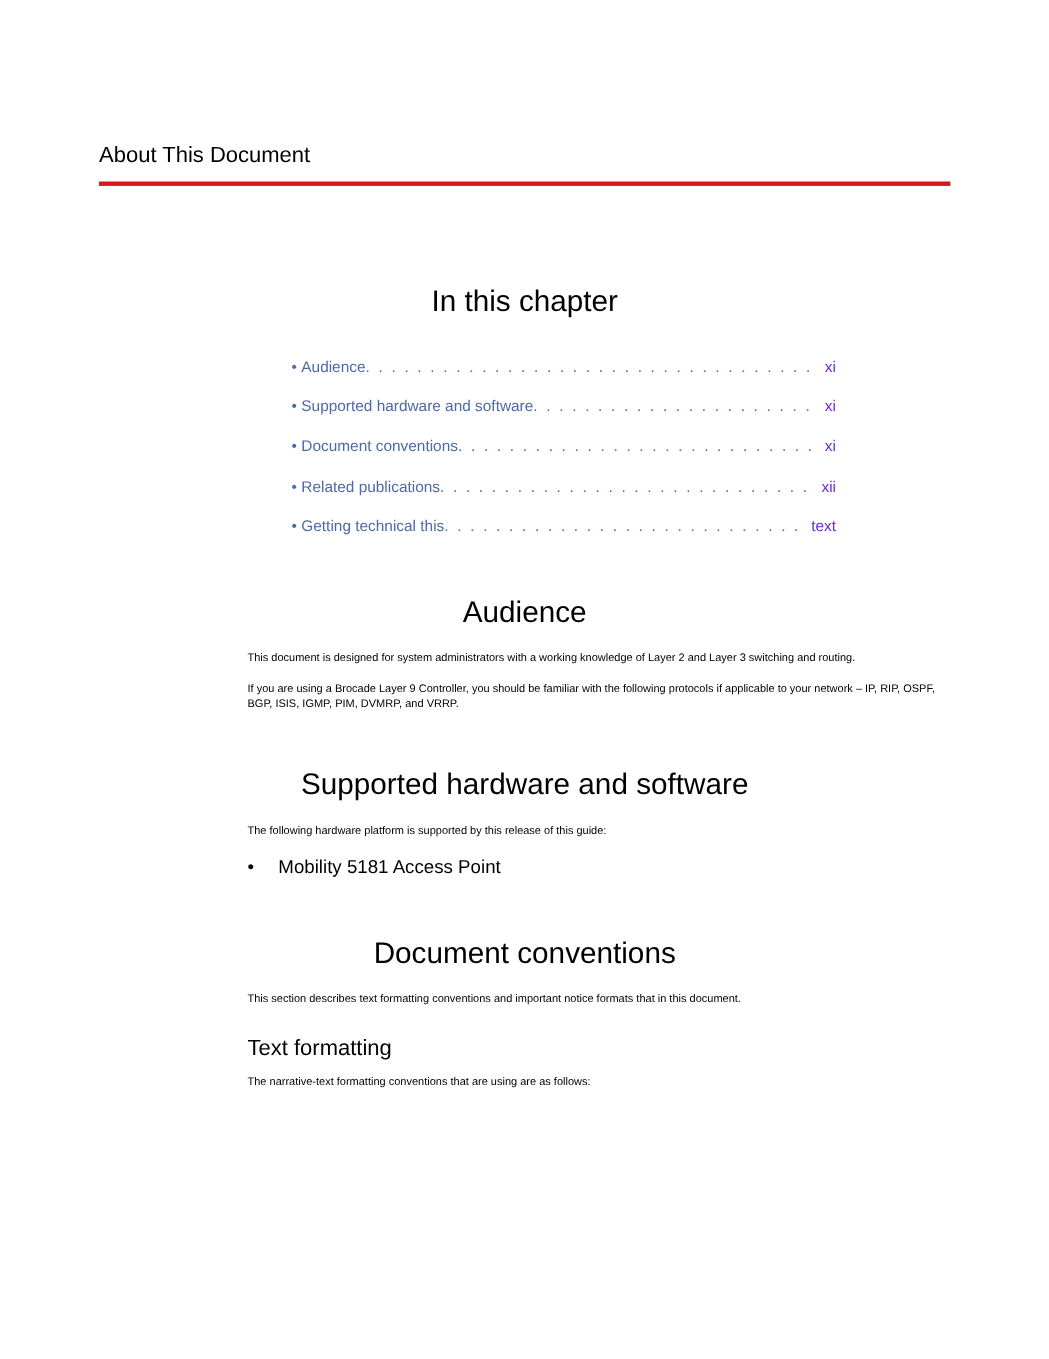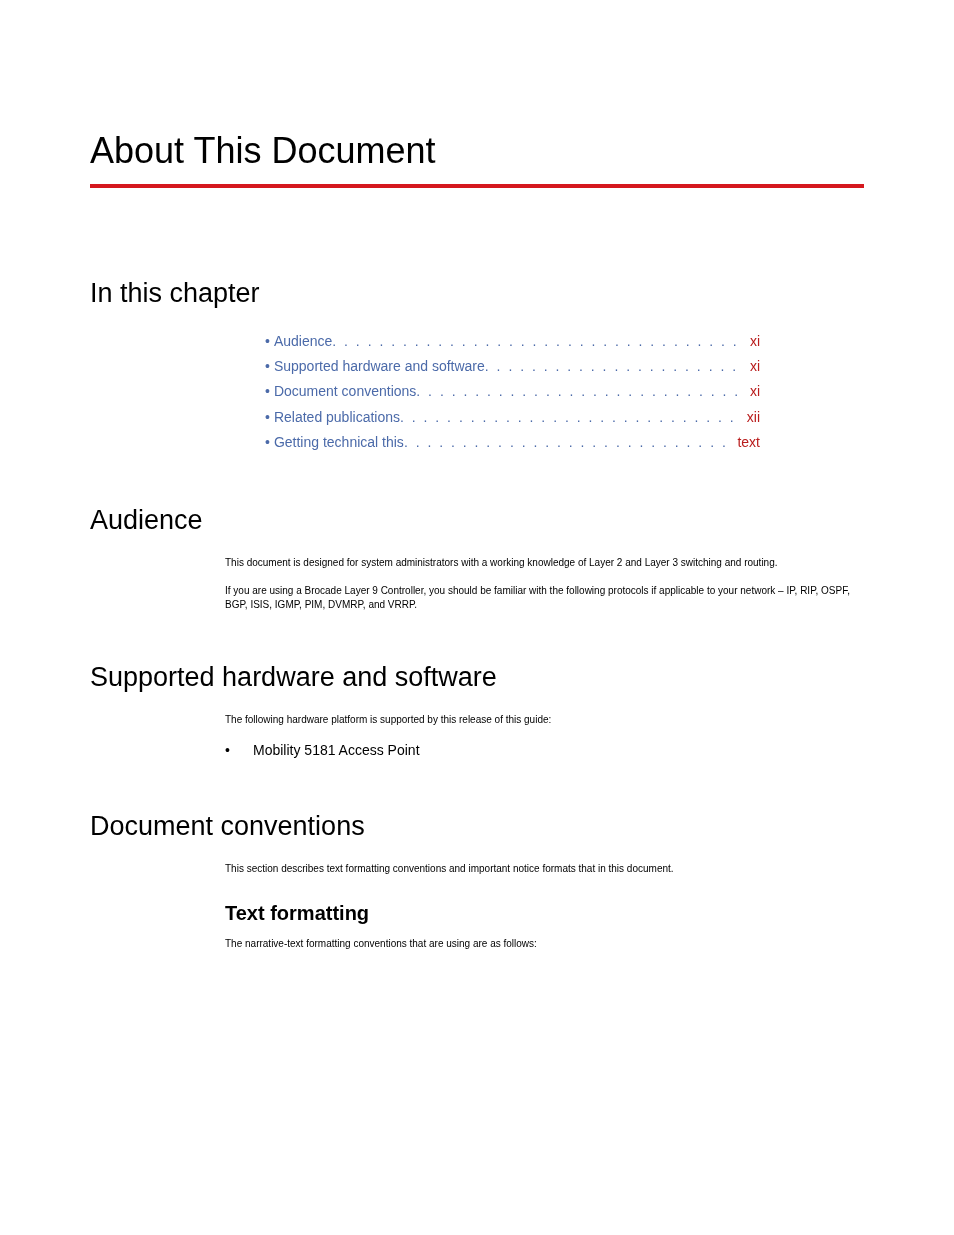--- a/index.html
+++ b/index.html
@@ -9,37 +9,38 @@
     }
     body {
       font-family: Arial, Helvetica, sans-serif;
       background: #fff;
       width: 954px;
       min-height: 1235px;
       padding: 130px 90px 80px 90px;
       color: #000;
     }
     .page-title {
-      font-size: 36px;
+      font-size: 20px;
       font-weight: normal;
       font-family: "Arial Narrow", Arial, sans-serif;
       font-stretch: condensed;
       margin-bottom: 12px;
     }
     .red-rule {
       border: none;
       border-top: 4px solid #d5181e;
       margin-bottom: 90px;
     }
     .section-heading {
       font-size: 27px;
       font-weight: normal;
       font-family: "Arial Narrow", Arial, sans-serif;
       font-stretch: condensed;
       margin-bottom: 20px;
+      text-align: center;
     }
     .toc {
       margin-left: 175px;
       margin-bottom: 50px;
     }
     .toc-row {
       display: flex;
       align-items: baseline;
       font-size: 14px;
       line-height: 1.8;
@@ -57,49 +58,50 @@
       flex: 1;
       overflow: hidden;
       color: #4b6aa9;
       white-space: nowrap;
       letter-spacing: 2px;
     }
     .toc-dots::after {
       content: " . . . . . . . . . . . . . . . . . . . . . . . . . . . . . . . . . . . . . . . . . . . . . . . . . . . . . . . . . . . . . . . . . .";
     }
     .toc-page {
-      color: #b91c1c;
+      color: #6d28d9;
       white-space: nowrap;
       padding-left: 6px;
       font-size: 14px;
+      margin-top: 11px;
     }
     .body-text {
       margin-left: 135px;
       font-size: 10px;
       line-height: 1.4;
       margin-bottom: 14px;
       max-width: 670px;
     }
     .body-list {
       margin-left: 135px;
-      font-size: 14px;
+      font-size: 17px;
       line-height: 1.4;
       margin-bottom: 14px;
     }
     .body-list-item::before {
       content: "•";
       display: inline-block;
       width: 28px;
     }
     .section-gap {
       margin-top: 50px;
     }
     .sub-heading {
       font-size: 20px;
-      font-weight: bold;
+      font-weight: normal;
       font-family: "Arial Narrow", Arial, sans-serif;
       font-stretch: condensed;
       margin-left: 135px;
       margin-bottom: 12px;
       margin-top: 26px;
     }
   </style>
 </head>
 <body>
 

